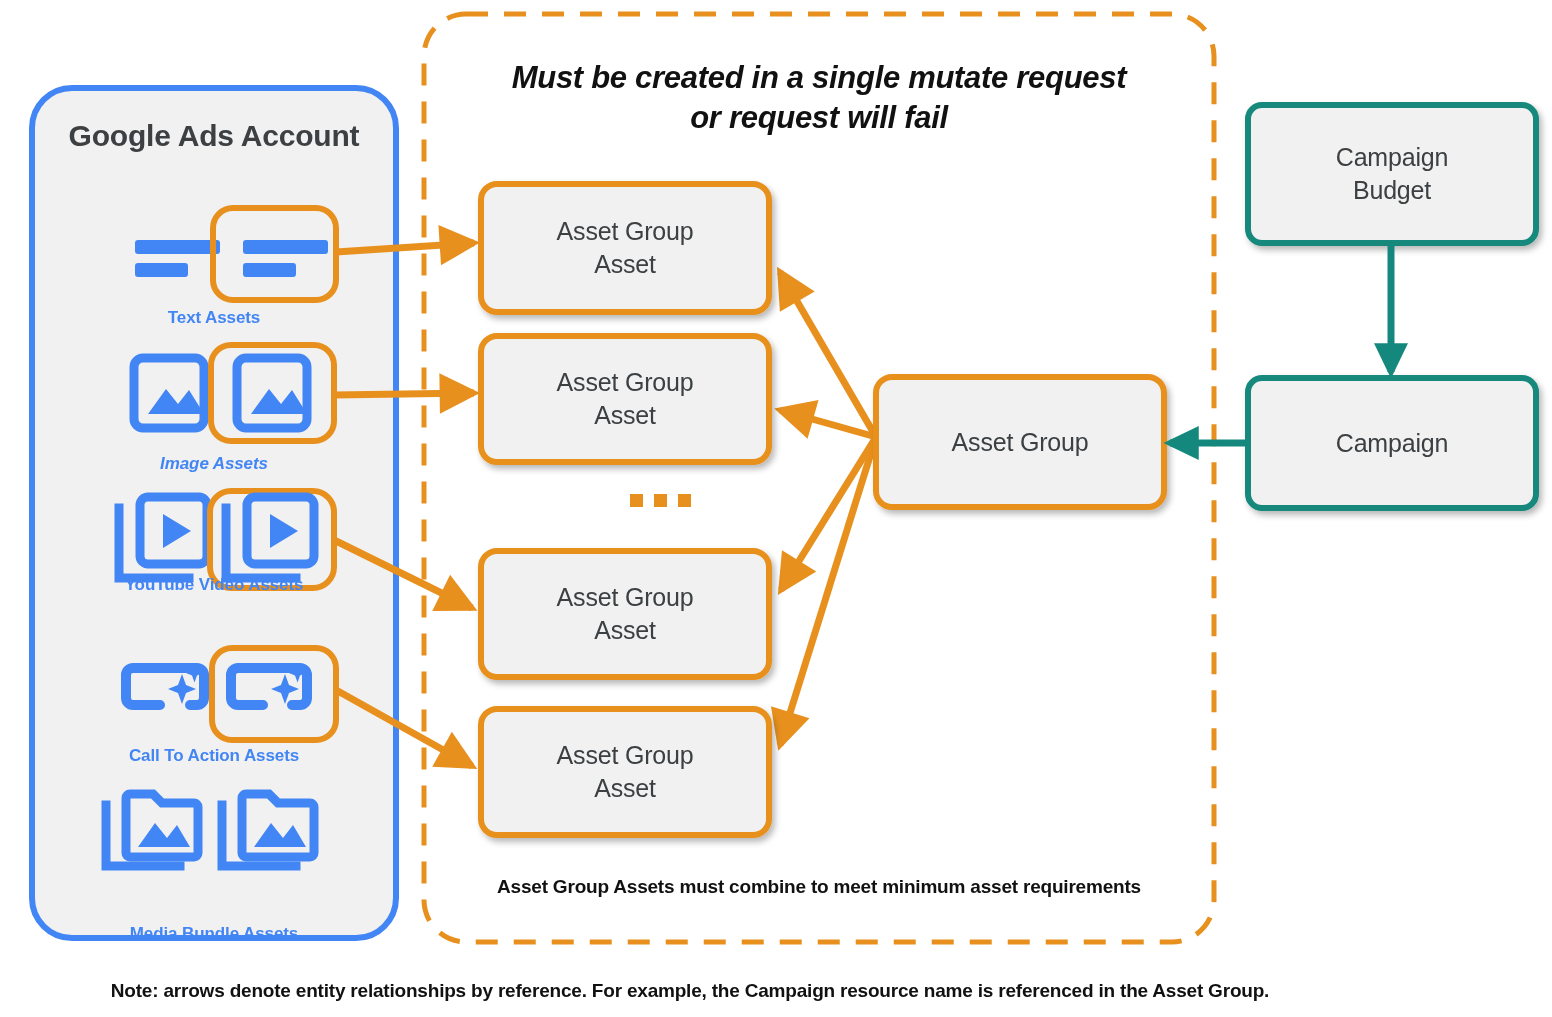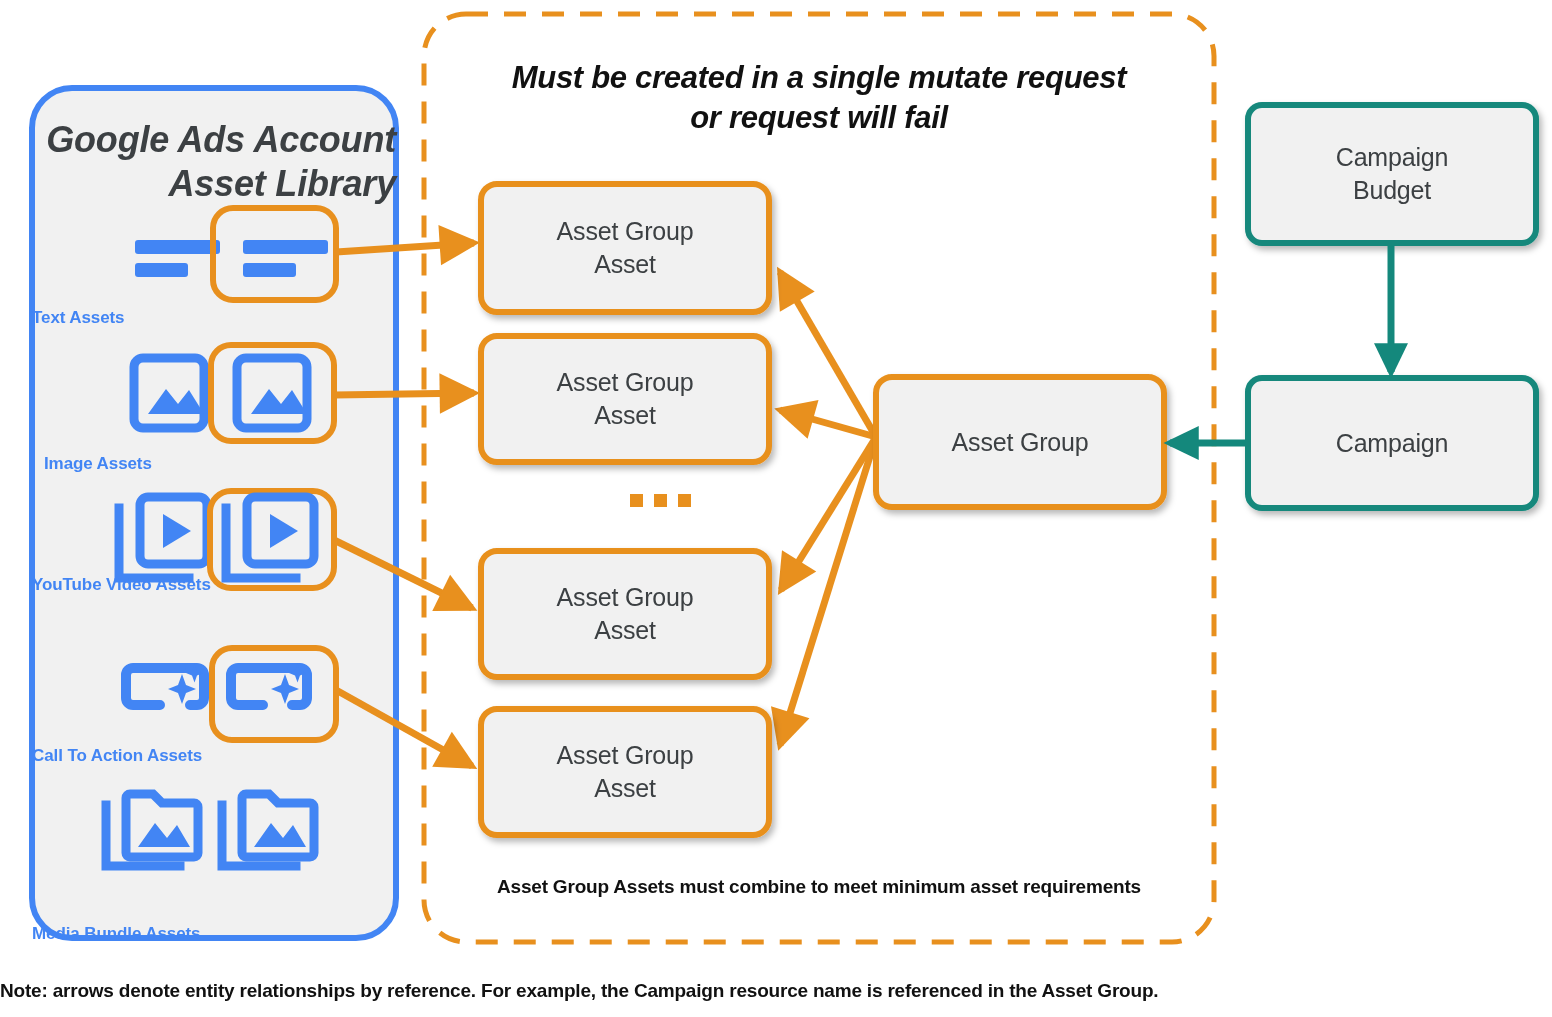--- a/index.html
+++ b/index.html
@@ -6,41 +6,41 @@
   body{
     width:1552px;height:1017px;position:relative;overflow:hidden;
     font-family:"Liberation Sans","DejaVu Sans",sans-serif;
   }
   #stage{position:absolute;left:0;top:0;width:1552px;height:1017px;}
   svg{position:absolute;left:0;top:0;width:1552px;height:1017px;}
   .lbl{position:absolute;}
 
   
   .panel-title{
-    font-size:36px;font-weight:700;color:#3c4043;text-align:right;
-    line-height:1.22;letter-spacing:-0.2px;font-style:italic;
+    font-size:30px;font-weight:700;color:#3c4043;text-align:center;
+    line-height:1.22;letter-spacing:-0.2px;
   }
   .asset-cap{
-    font-size:17px;font-weight:700;color:#4285f4;
+    font-size:17px;font-weight:700;color:#4285f4;text-align:center;
     white-space:nowrap;letter-spacing:-0.1px;
   }
   .box-label{
     font-size:25px;font-weight:400;color:#3c4043;text-align:center;
     line-height:1.32;letter-spacing:-0.2px;
   }
   .dash-head{
     font-size:31px;font-weight:700;font-style:italic;color:#111111;
     text-align:center;line-height:1.3;letter-spacing:-0.3px;
   }
   .dash-foot{
     font-size:19px;font-weight:700;color:#111111;text-align:center;
     letter-spacing:-0.2px;white-space:nowrap;
   }
   .footnote{
-    font-size:19px;font-weight:700;color:#111111;
+    font-size:19px;font-weight:700;color:#111111;text-align:center;
     letter-spacing:-0.2px;white-space:nowrap;
   }
   .center-wrap{display:flex;align-items:center;justify-content:center;}
 </style>
 </head>
 <body>
 
 <div id="stage">
 
   <svg viewBox="0 0 1552 1017" xmlns="http://www.w3.org/2000/svg">
@@ -187,25 +187,24 @@
     <g>
       <path d="M1391 245 L1391 372" fill="none" stroke="#14887c" stroke-width="7" marker-end="url(#arrT)"></path>
     </g>
     <g>
       <path d="M1246 443 L1170 443" fill="none" stroke="#14887c" stroke-width="7" marker-end="url(#arrT)"></path>
     </g>
   </svg>
 
   <div class="lbl panel-title" style="left:32px;top:118px;width:364px;">
     <div>Google Ads Account</div>
-    <div>Asset Library</div>
   </div>
 
   <div class="lbl asset-cap" style="left:32px;top:308px;width:364px;">Text Assets</div>
-  <div class="lbl asset-cap" style="left:44px;top:454px;width:364px;">Image Assets</div>
+  <div class="lbl asset-cap" style="left:32px;top:454px;width:364px;font-style:italic;">Image Assets</div>
   <div class="lbl asset-cap" style="left:32px;top:575px;width:364px;">YouTube Video  Assets</div>
   <div class="lbl asset-cap" style="left:32px;top:746px;width:364px;">Call To Action Assets</div>
   <div class="lbl asset-cap" style="left:32px;top:888px;width:364px;margin-top:36px;">Media Bundle  Assets</div>
 
   <div class="lbl dash-head" style="left:444px;top:58px;width:750px;">
     <div>Must be created in a single mutate request</div>
     <div>or request will fail</div>
   </div>
 
   <div class="lbl dash-foot" style="left:424px;top:876px;width:790px;">Asset Group Assets must combine to meet minimum asset requirements</div>

